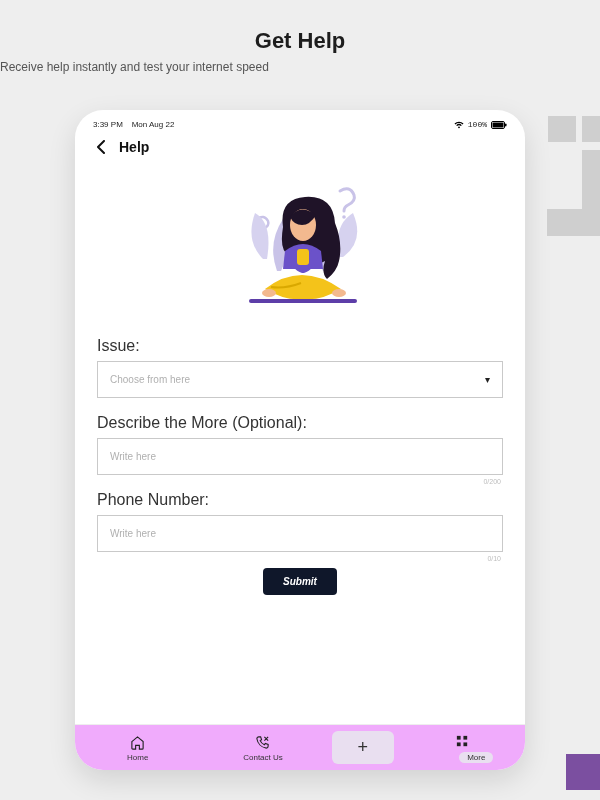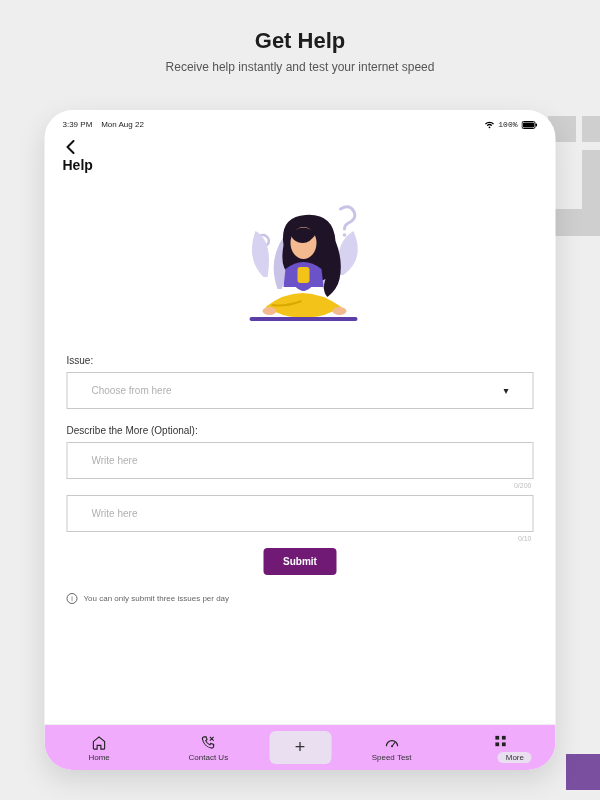--- a/index.html
+++ b/index.html
@@ -19,32 +19,32 @@
   .deco-purple  { position: absolute; bottom: 10px; right: 0; width: 34px; height: 36px; background: #7b4fa0; }
 
   .page-title {
     text-align: center;
     margin-top: 28px;
     font-size: 22px;
     font-weight: 700;
     color: #1d1d1d;
   }
   .page-subtitle {
-    text-align: center;
+    text-align: left;
     margin-top: 6px;
     font-size: 12px;
     color: #555;
   }
 
   .tablet {
     position: absolute;
     left: 50%;
     top: 110px;
     transform: translateX(-50%);
-    width: 511px;
+    width: 450px;
     height: 660px;
     background: #ffffff;
     border-radius: 28px;
     box-shadow: 0 10px 28px rgba(0,0,0,0.12);
     overflow: hidden;
     display: flex;
     flex-direction: column;
   }
 
   .status-bar {
@@ -53,23 +53,23 @@
     align-items: center;
     padding: 10px 18px 4px 18px;
     font-size: 8px;
     color: #222;
   }
   .status-right { display: flex; align-items: center; gap: 4px; font-family: Liberation Mono, monospace; }
   .wifi-icon svg, .battery-icon svg { display: block; }
 
   .app-header {
     display: flex;
-    gap: 2px;
+    align-items: center;
+    gap: 10px;
     padding: 6px 18px 10px 18px;
-    flex-direction: column;
   }
   .back-btn { width: 16px; height: 16px; display: flex; align-items: center; justify-content: center; cursor: pointer; }
   .header-title { font-size: 14px; font-weight: 700; color: #111; }
 
   .content { flex: 1; padding: 0 22px; overflow: hidden; }
 
   .illustration {
     display: flex;
     justify-content: center;
     margin-top: 14px;
@@ -77,34 +77,34 @@
   }
 
   .section-title {
     font-size: 13px;
     font-weight: 700;
     color: #111;
     margin: 20px 0 14px 0;
   }
 
   .field-label {
-    font-size: 10px;
+    font-size: 16px;
     color: #333;
     margin-bottom: 6px;
   }
 
   .field-wrap { margin-bottom: 16px; position: relative; }
 
   .select-box, .text-input {
     width: 100%;
     border: 1px solid #c9c9c9;
     background: #fff;
     font-size: 10px;
     color: #222;
-    padding: 12px 24px;
+    padding: 12px 12px;
     outline: none;
   }
   .select-box {
     display: flex;
     justify-content: space-between;
     align-items: center;
     cursor: pointer;
   }
   .select-placeholder { color: #b0b0b0; }
   .caret { font-size: 10px; color: #222; }
@@ -118,28 +118,29 @@
     font-size: 7px;
     color: #bdbdbd;
   }
 
   .submit-row {
     display: flex;
     justify-content: center;
     margin-top: 8px;
   }
   .submit-btn {
-    background: #701a75;
+    background: #0f172a;
     color: #fff;
     font-size: 10px;
     font-weight: 600;
     padding: 8px 20px;
     border: none;
     border-radius: 4px;
     cursor: pointer;
+    font-style: italic;
   }
 
   .info-row {
     display: flex;
     align-items: center;
     gap: 6px;
     margin-top: 18px;
     font-size: 8px;
     color: #666;
   }
@@ -277,32 +278,29 @@
       </div>
     </div>
 
     <div class="field-wrap">
       <div class="field-label">Describe the More (Optional):</div>
       <input type="text" class="text-input" placeholder="Write here" style="">
       <div class="char-hint">0/200</div>
     </div>
 
     <div class="field-wrap">
+      <div class="field-label">Phone Number:</div>
       <input type="text" class="text-input" placeholder="Write here" style="">
       <div class="char-hint">0/10</div>
     </div>
 
     <div class="submit-row">
       <button class="submit-btn">Submit</button>
     </div>
 
-    <div class="info-row">
-      <span class="info-icon">i</span>
-      <span>You can only submit three issues per day</span>
-    </div>
 
   </div>
 
   <div class="bottom-nav">
     <div class="nav-item">
       <span class="nav-icon">
         <svg width="15" height="15" viewBox="0 0 16 16">
             <path d="M2 7l6-5 6 5v7a1 1 0 01-1 1h-3v-4H6v4H3a1 1 0 01-1-1V7z" fill="none" stroke="#222" stroke-width="1.2"></path>
           </svg>
       </span>
@@ -312,30 +310,20 @@
       <span class="nav-icon">
         <svg width="15" height="15" viewBox="0 0 16 16">
             <path d="M4 2h2l1 3-1.5 1a9 9 0 004.5 4.5l1-1.5 3 1v2a2 2 0 01-2 2A12 12 0 012 4a2 2 0 012-2z" fill="none" stroke="#222" stroke-width="1.2"></path>
             <path d="M10 2l4 4M14 2l-4 4" stroke="#222" stroke-width="1.2"></path>
           </svg>
       </span>
       <span>Contact Us</span>
     </div>
     <div class="nav-add">
       <span>+</span>
-    </div>
-    <div class="nav-item">
-      <span class="nav-icon">
-        <svg width="15" height="15" viewBox="0 0 16 16">
-            <path d="M2 12a6 6 0 1112 0" fill="none" stroke="#222" stroke-width="1.2"></path>
-            <path d="M8 12l3-4" stroke="#222" stroke-width="1.2" stroke-linecap="round"></path>
-            <circle cx="8" cy="12" r="1" fill="#222"></circle>
-          </svg>
-      </span>
-      <span>Speed Test</span>
     </div>
     <div class="nav-item nav-more">
       <span class="nav-icon">
         <svg width="15" height="15" viewBox="0 0 16 16">
             <rect x="2" y="2" width="4" height="4" fill="#222"></rect>
             <rect x="9" y="2" width="4" height="4" fill="#222"></rect>
             <rect x="2" y="9" width="4" height="4" fill="#222"></rect>
             <rect x="9" y="9" width="4" height="4" fill="#222"></rect>
           </svg>
       </span>

